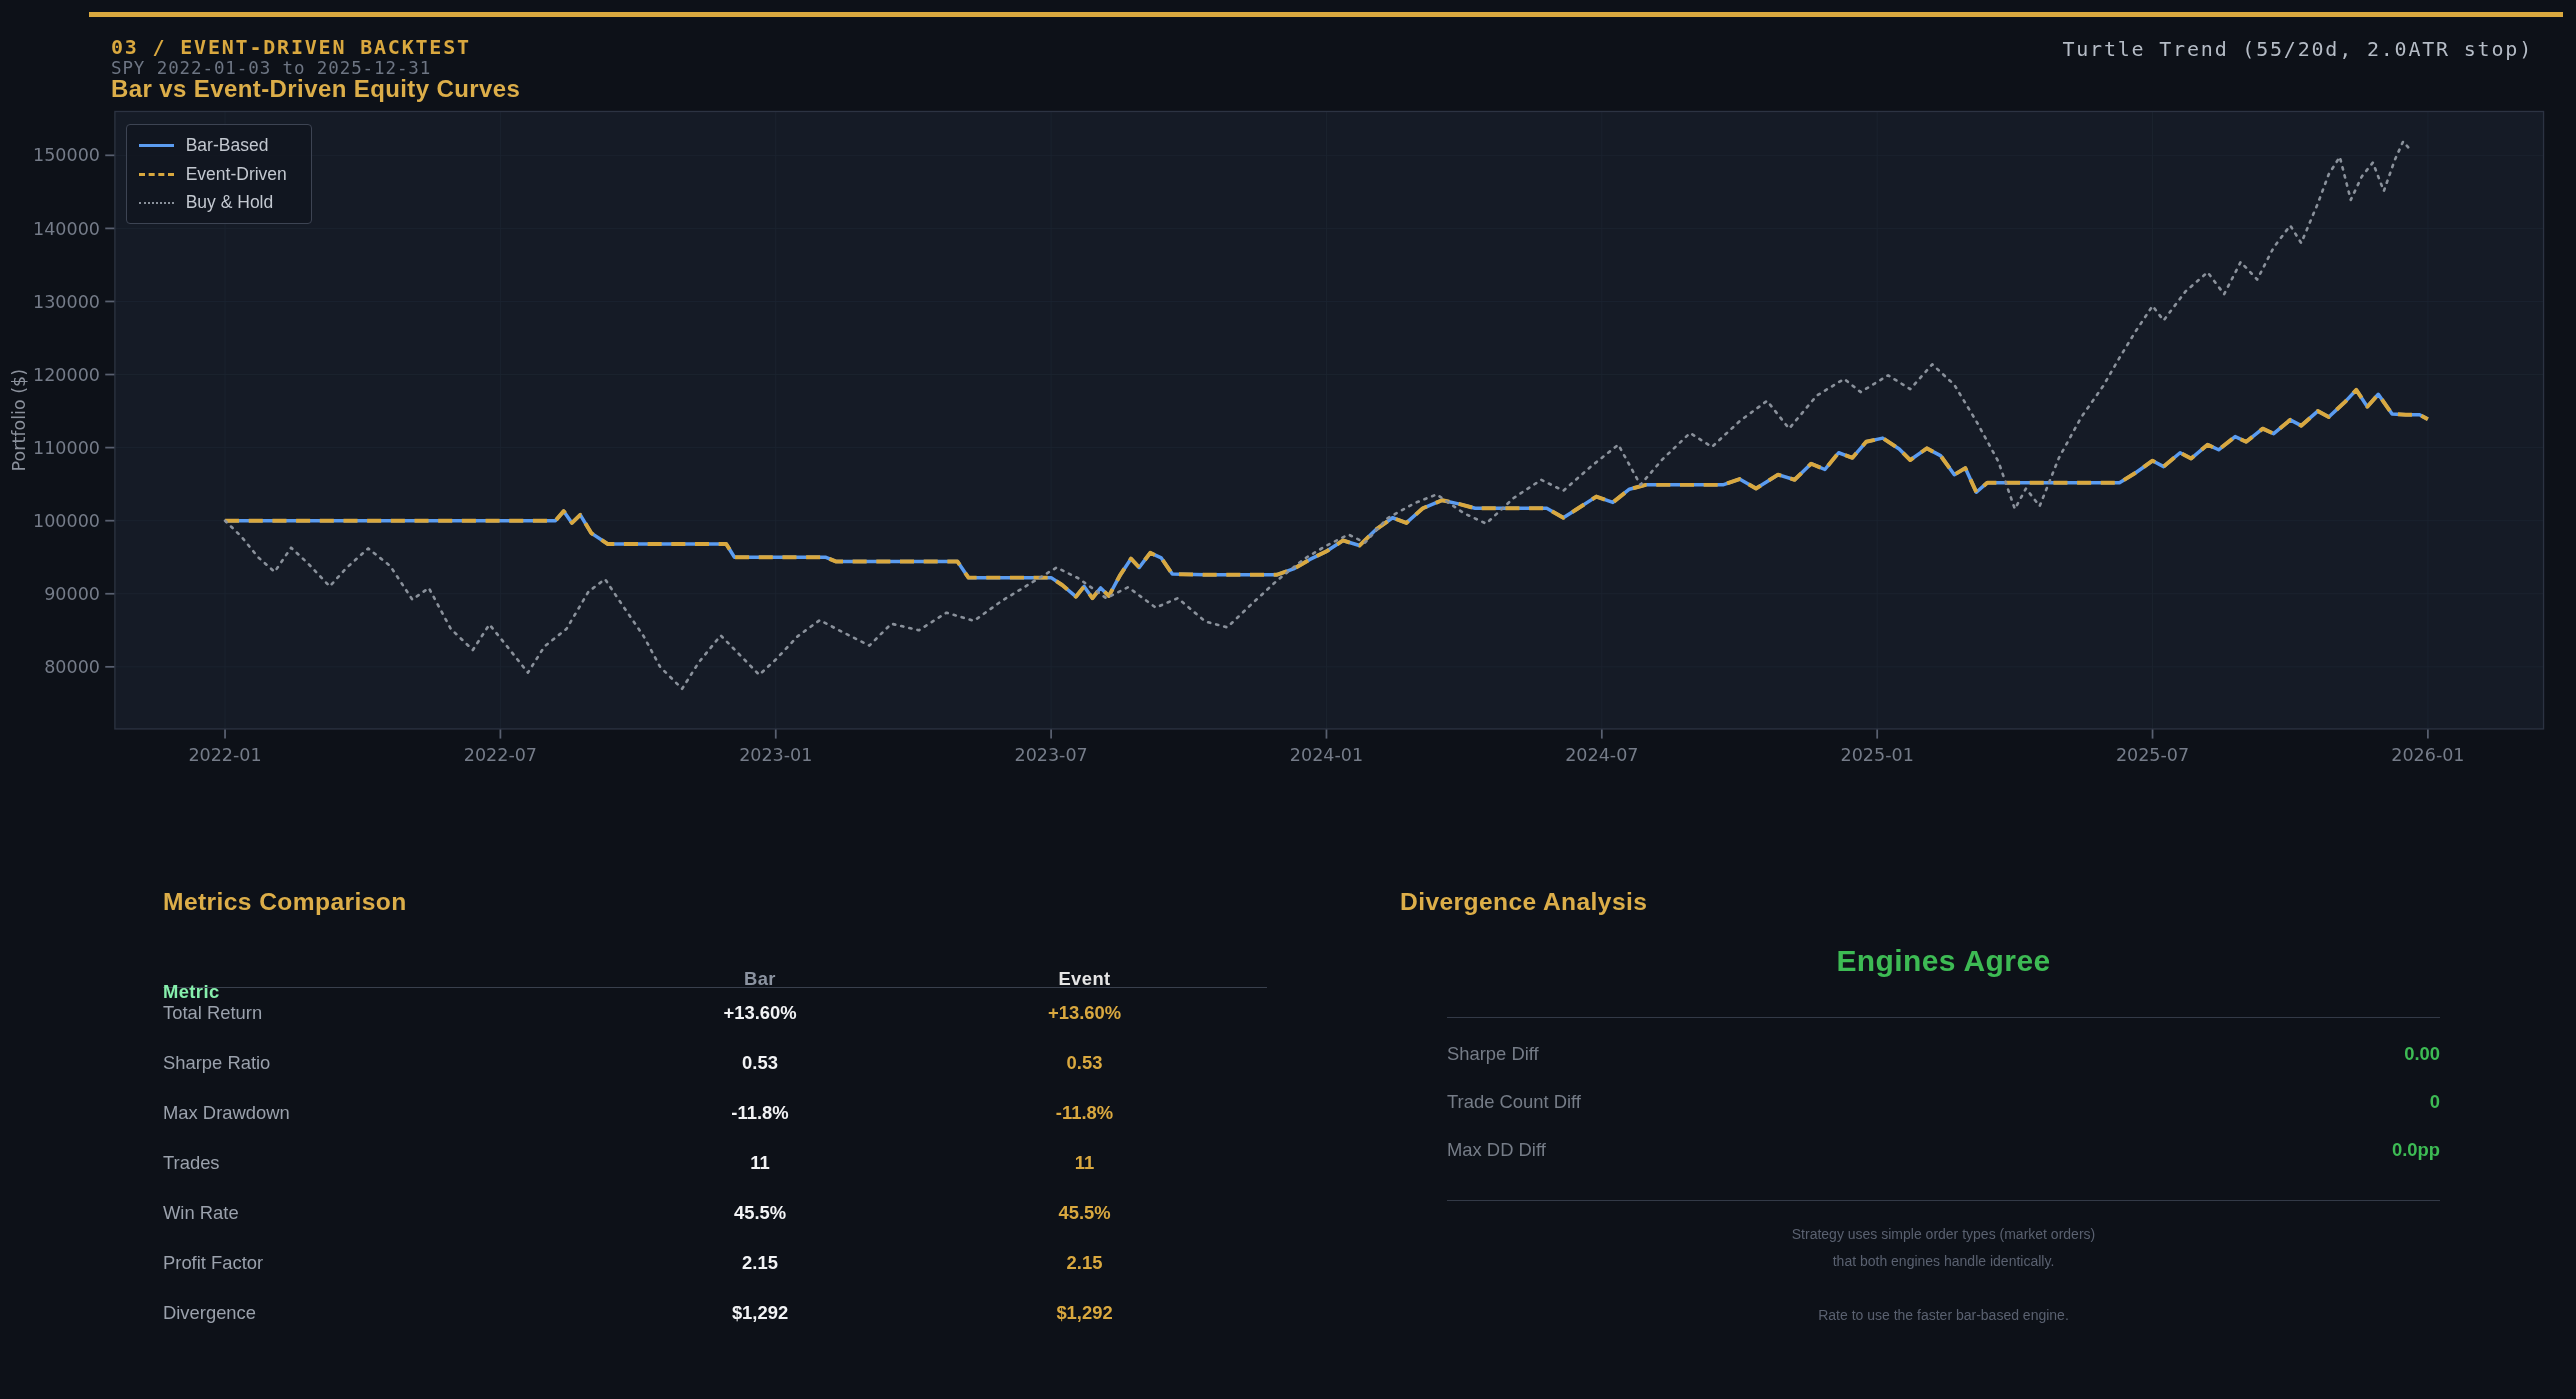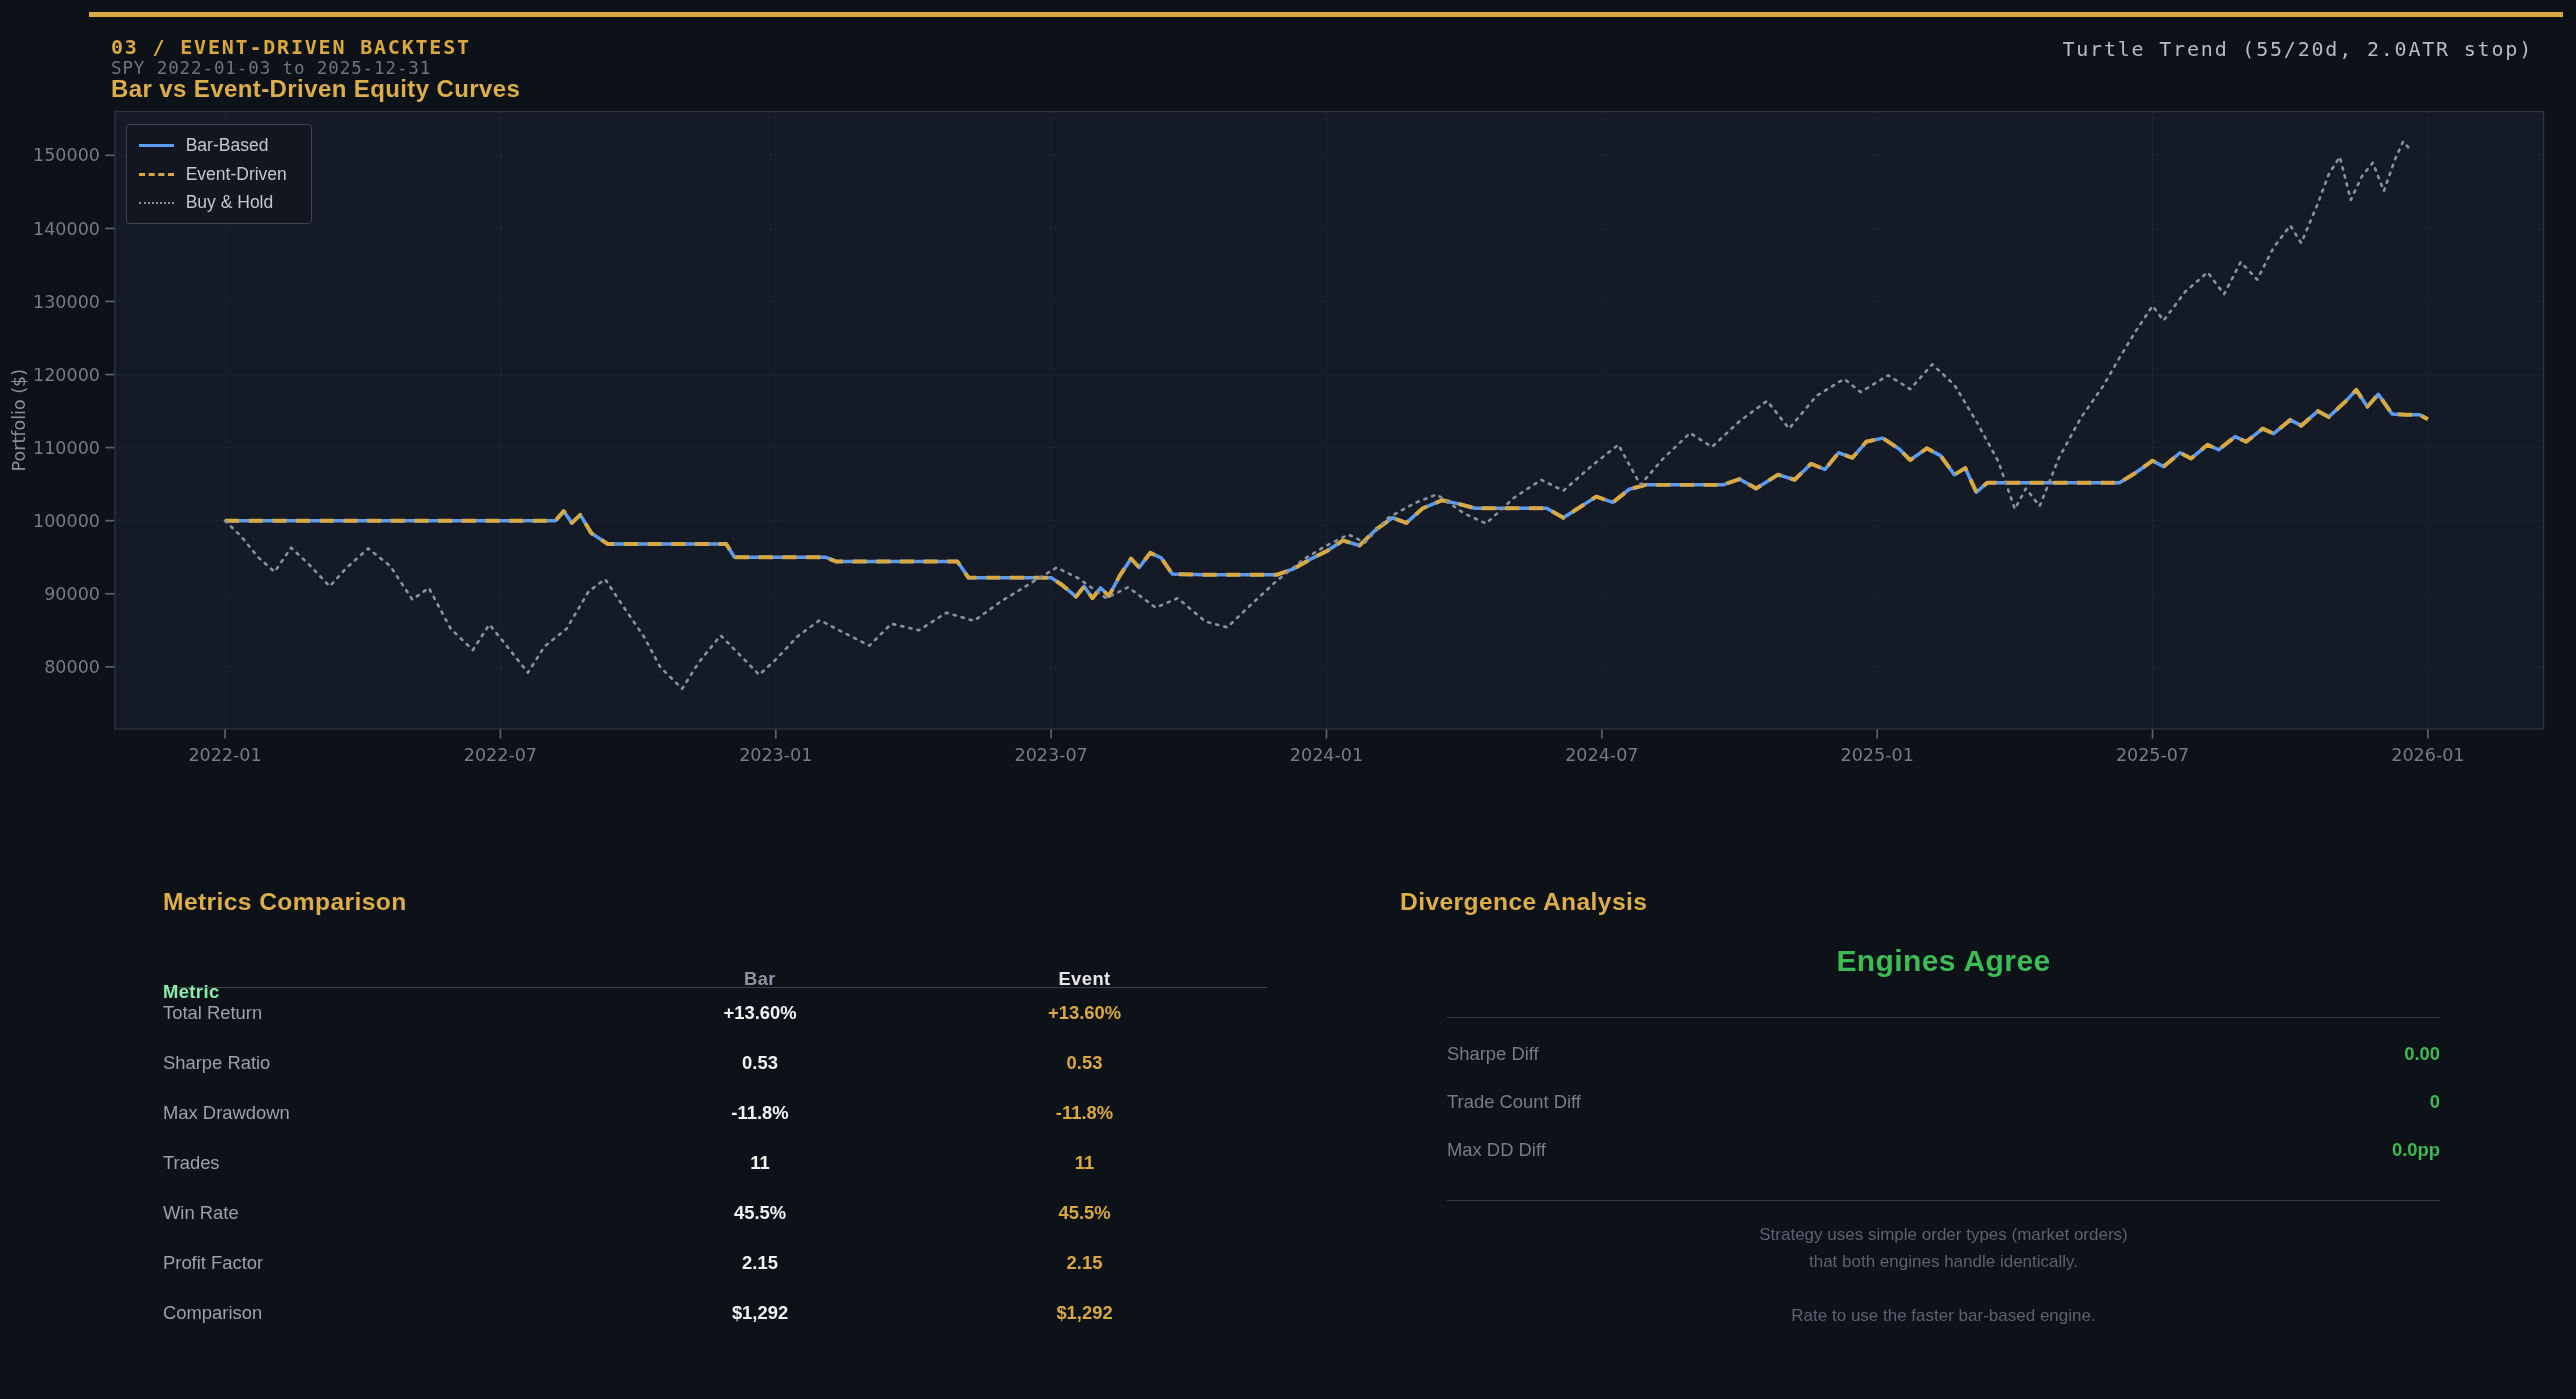--- a/index.html
+++ b/index.html
@@ -48,21 +48,21 @@
   .div-panel { position:absolute; left:1400px; top:888px; width:1040px; }
   .div-inner { margin-left:47px; width:993px; }
   .verdict { margin-top:28px; text-align:center; font-size:30px; font-weight:bold; color:#3dbb54; letter-spacing:0.4px; }
   .div-hr { border:none; border-top:0.9px solid #333a47; margin:0; }
   .hr1 { margin-top:39px; }
   .d-rows { margin-top:12.3px; }
   .d-row { display:flex; justify-content:space-between; align-items:center; height:48px; }
   .d-label { color:#757c87; font-size:18.4px; }
   .d-value { color:#3dbb54; font-size:18.4px; font-weight:bold; }
   .hr2 { margin-top:26px; }
-  .notes { margin-top:19.3px; text-align:center; color:#5a6170; font-size:17px; }
+  .notes { margin-top:19.3px; text-align:center; color:#5a6170; font-size:14px; }
   .note-line { line-height:27px; }
   .note-gap { margin-top:27px; }
 </style>
 </head>
 <body>
 
 <div class="top-bar"></div>
 
 <div class="kicker mono">03 / EVENT-DRIVEN BACKTEST</div>
 <div class="subtitle mono">SPY 2022-01-03 to 2025-12-31</div>
@@ -178,21 +178,21 @@
           <div class="m-label">Win Rate</div>
           <div class="m-bar">45.5%</div>
           <div class="m-event">45.5%</div>
         </div>
         <div class="m-row">
           <div class="m-label">Profit Factor</div>
           <div class="m-bar">2.15</div>
           <div class="m-event">2.15</div>
         </div>
         <div class="m-row">
-          <div class="m-label">Comparison</div>
+          <div class="m-label">Divergence</div>
           <div class="m-bar">$1,292</div>
           <div class="m-event">$1,292</div>
         </div>
       </div>
   </div>
 </div>
 
 <div class="div-panel">
   <div class="panel-title">Divergence Analysis</div>
   <div class="div-inner">

